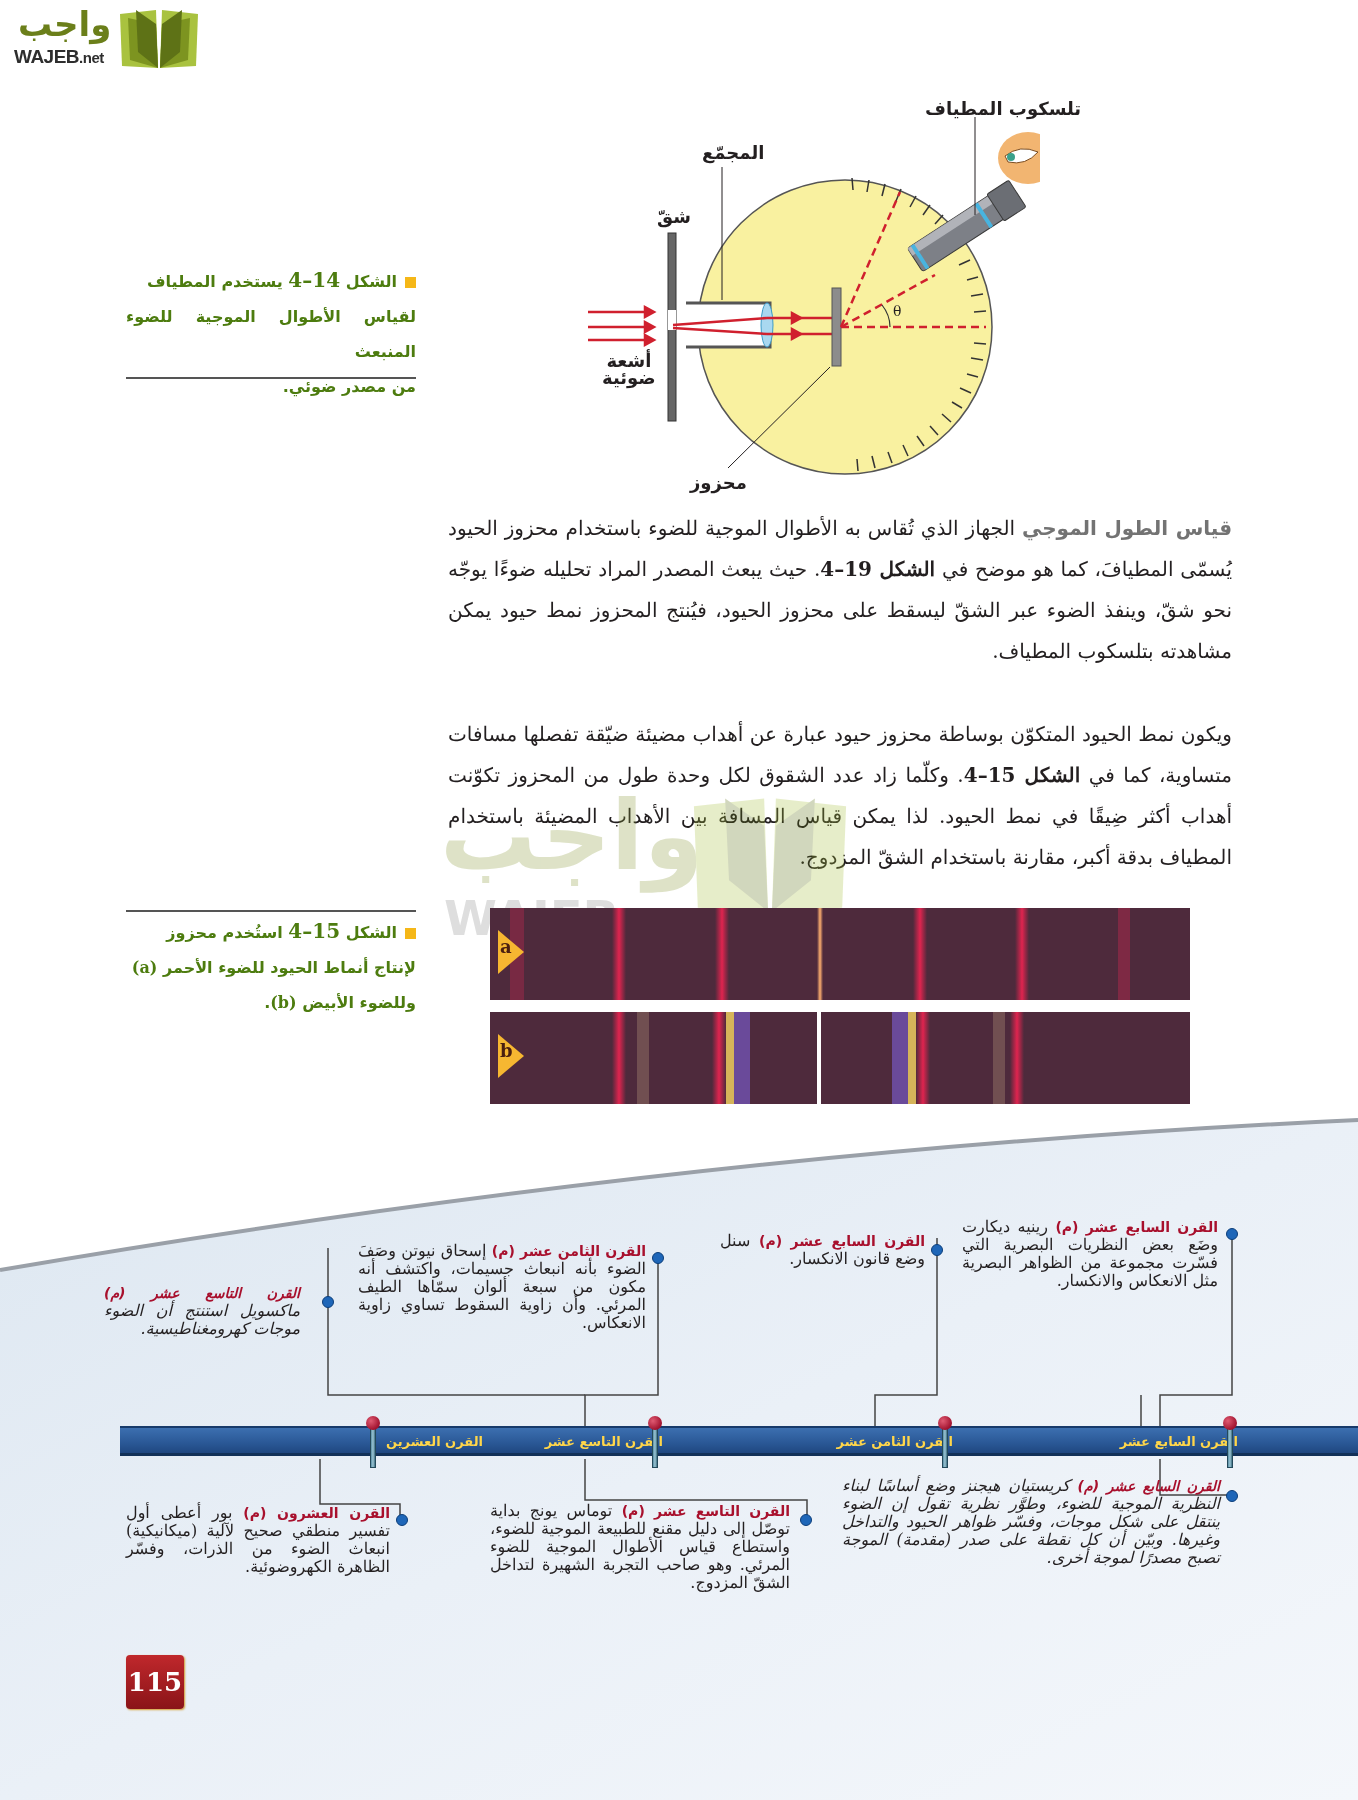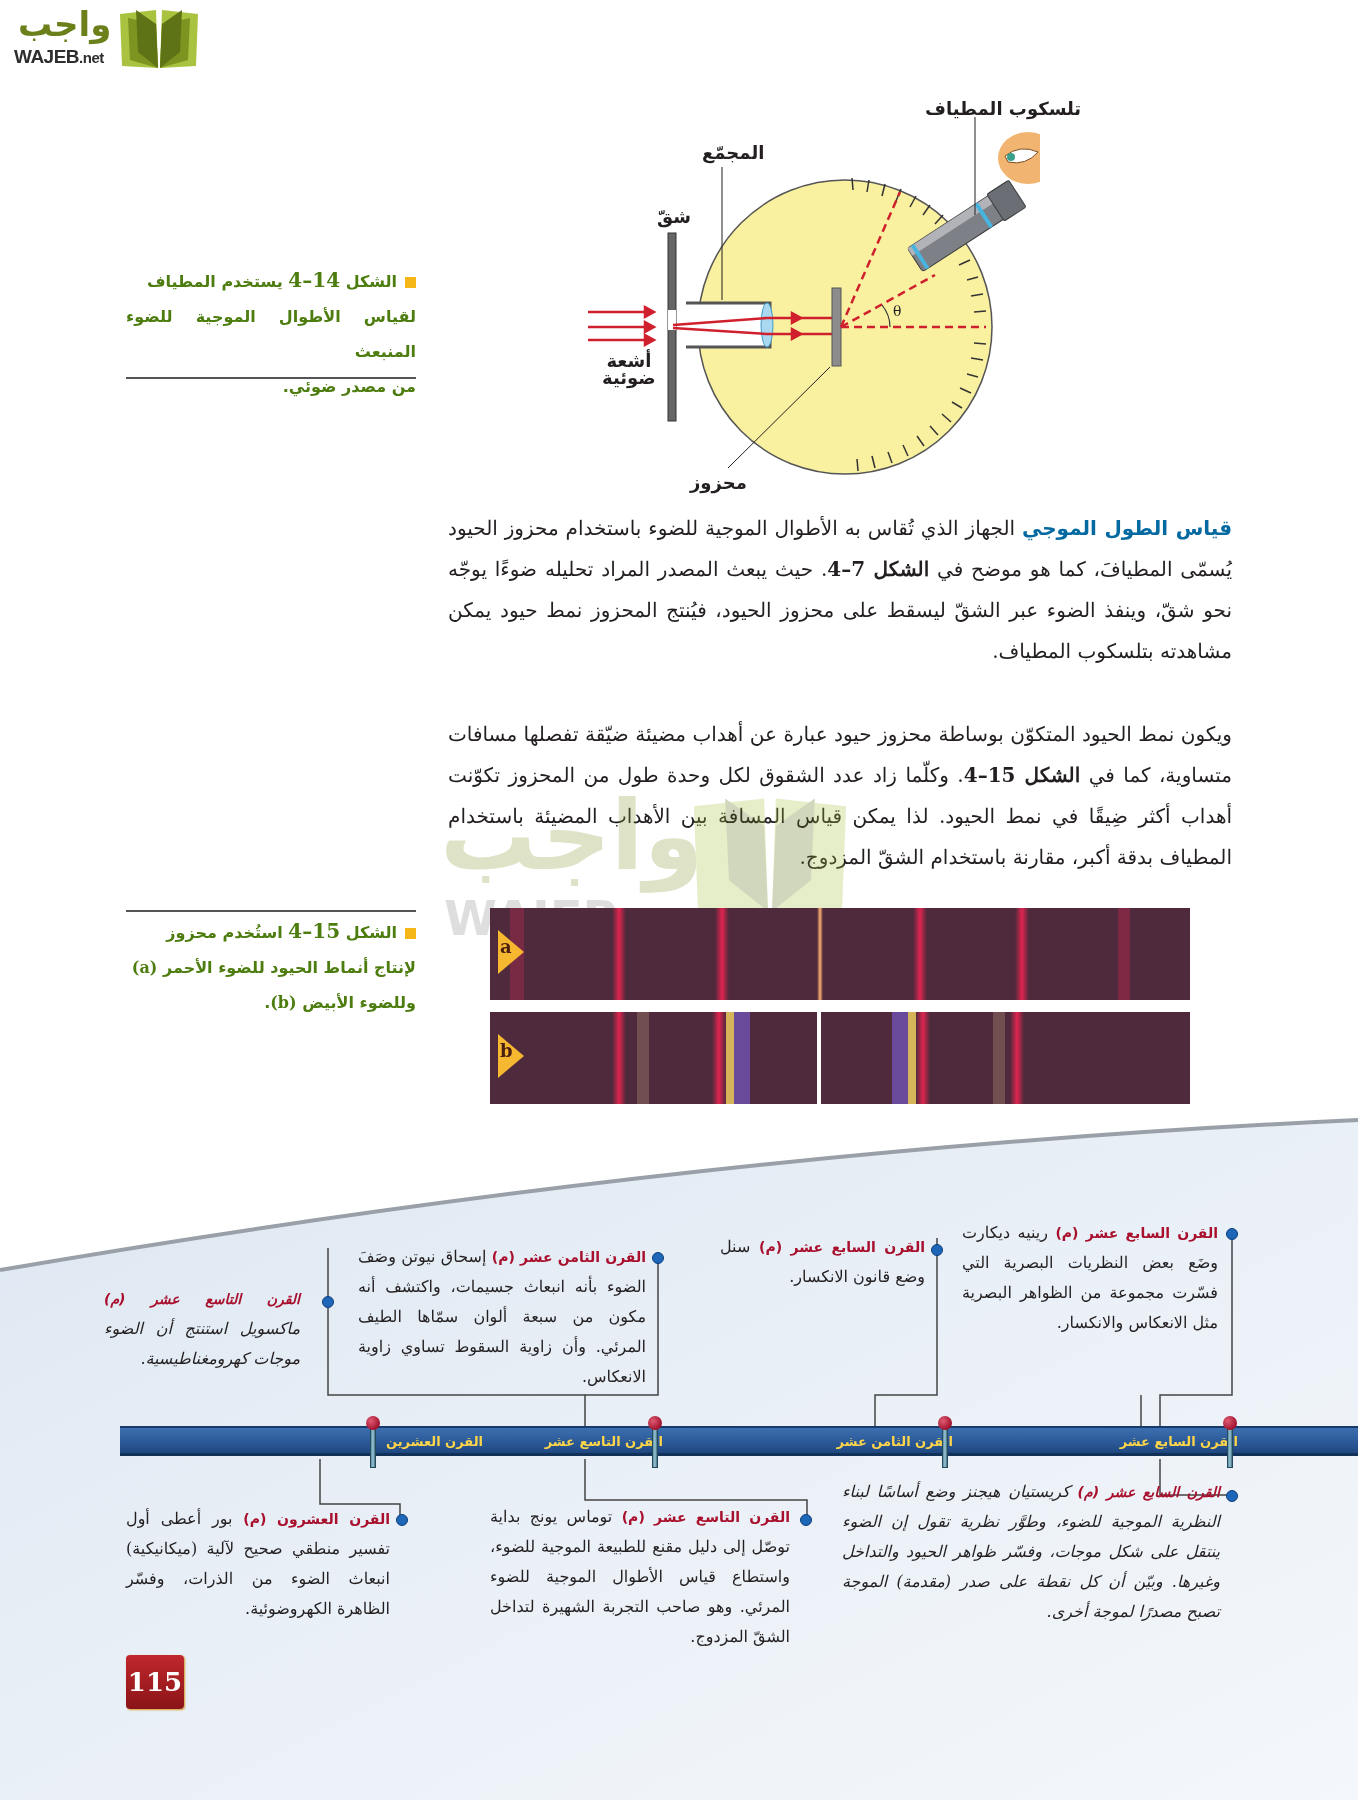--- a/index.html
+++ b/index.html
@@ -18,36 +18,36 @@
   .fig-label { position: absolute; font-size: 18px; font-weight: bold; direction: rtl; color: #231f20; white-space: nowrap; }
 
   
   .caption { position: absolute; direction: rtl; text-align: justify; font-size: 16px; line-height: 35px; color: #4d7c0f; font-weight: bold; }
   .caption .num { font-family: "DejaVu Serif", serif; font-size: 20px; font-weight: bold; }
   .caption .bullet { display: inline-block; width: 11px; height: 11px; background: #f5b718; margin-left: 8px; vertical-align: middle; }
   .caption-rule { position: absolute; height: 2px; background: #555; }
 
   
   .para { position: absolute; direction: rtl; text-align: justify; text-align-last: right; font-family: "DejaVu Serif", serif; font-size: 20px; line-height: 41px; color: #231f20; }
-  .term { color: #0369a1; font-weight: bold; font-family: "DejaVu Sans", sans-serif; }
+  .term { color: #737373; font-weight: bold; font-family: "DejaVu Sans", sans-serif; }
   .ref { font-weight: bold; }
 
   
   .watermark { position: absolute; left: 440px; top: 780px; width: 420px; height: 180px; opacity: 0.28; pointer-events: none; }
   .wm-text { position: absolute; font-weight: bold; color: #8a9a3a; direction: rtl; }
 
   
   .spectrum { position: absolute; left: 490px; width: 700px; height: 92px; background: #4e2a3c; overflow: hidden; }
   .band { position: absolute; top: 0; bottom: 0; }
   .spec-tag { position: absolute; left: 8px; top: 22px; width: 0; height: 0; border-top: 22px solid transparent; border-bottom: 22px solid transparent; border-left: 26px solid #f6b731; }
   .spec-tag-letter { position: absolute; left: 10px; top: 28px; font-family: "DejaVu Serif", serif; font-weight: bold; font-size: 18px; color: #4a1f10; }
 
   
   .timeline { position: absolute; left: 0; top: 1110px; width: 1358px; height: 690px; overflow: hidden; }
-  .tl-text { position: absolute; direction: rtl; text-align: justify; text-align-last: right; font-family: "DejaVu Serif", serif; font-size: 16px; line-height: 30px; color: #231f20; }
+  .tl-text { position: absolute; direction: rtl; text-align: justify; text-align-last: right; font-family: "DejaVu Serif", serif; font-size: 16px; line-height: 18px; color: #231f20; }
   .tl-head { color: #a8102d; font-weight: bold; font-family: "DejaVu Sans", sans-serif; font-size: 14px; }
   .tl-dot { position: absolute; width: 12px; height: 12px; border-radius: 50%; background: #1e66b8; border: 1px solid #0c3e7a; }
   .tl-bar { position: absolute; left: 120px; top: 316px; width: 1238px; height: 30px; background: linear-gradient(#3c6fb0, #2a5896 60%, #1f4780); border-top: 2px solid #173a6a; border-bottom: 3px solid #123158; }
   .tl-bar-label { position: absolute; top: 6px; font-size: 13px; font-weight: bold; color: #ffd64a; direction: rtl; white-space: nowrap; }
   .tl-pin { position: absolute; top: 306px; width: 14px; height: 54px; }
   .tl-pin .stem { position: absolute; left: 4px; top: 8px; width: 6px; height: 44px; background: linear-gradient(90deg,#5a8fa6,#9cc6d4,#3d6e82); border: 1px solid #24495a; }
   .tl-pin .head { position: absolute; left: 0; top: 0; width: 14px; height: 14px; border-radius: 50%; background: radial-gradient(circle at 35% 35%, #e05a72, #a0122e 70%); }
 
   .page-num { position: absolute; left: 126px; top: 1655px; width: 58px; height: 54px; background: linear-gradient(#c0282c, #8a1418); border-radius: 4px; box-shadow: 1px 1px 2px #d59b2a; color: #fff; font-family: "DejaVu Serif", serif; font-weight: bold; font-size: 26px; text-align: center; line-height: 54px; }
 </style>
@@ -160,21 +160,21 @@
 </div>
 
 <div class="caption" style="left:126px; top:263px; width:290px;">
   <div><span class="bullet"></span><span>الشكل</span> <span class="num">14–4</span> <span>يستخدم المطياف</span></div>
   <div>لقياس الأطوال الموجية للضوء المنبعث</div>
   <div>من مصدر ضوئي.</div>
 </div>
 <div class="caption-rule" style="left:126px; top:377px; width:290px;"></div>
 
 <div class="para" style="left:448px; top:508px; width:784px;">
-  <span class="term">قياس الطول الموجي</span><span> الجهاز الذي تُقاس به الأطوال الموجية للضوء باستخدام محزوز الحيود يُسمّى المطيافَ، كما هو موضح في </span><span class="ref">الشكل 7–4</span><span>. حيث يبعث المصدر المراد تحليله ضوءًا يوجّه نحو شقّ، وينفذ الضوء عبر الشقّ ليسقط على محزوز الحيود، فيُنتج المحزوز نمط حيود يمكن مشاهدته بتلسكوب المطياف.</span>
+  <span class="term">قياس الطول الموجي</span><span> الجهاز الذي تُقاس به الأطوال الموجية للضوء باستخدام محزوز الحيود يُسمّى المطيافَ، كما هو موضح في </span><span class="ref">الشكل 19–4</span><span>. حيث يبعث المصدر المراد تحليله ضوءًا يوجّه نحو شقّ، وينفذ الضوء عبر الشقّ ليسقط على محزوز الحيود، فيُنتج المحزوز نمط حيود يمكن مشاهدته بتلسكوب المطياف.</span>
 </div>
 
 <div class="para" style="left:448px; top:698px; width:784px;margin-top:16px;">
   <span>ويكون نمط الحيود المتكوّن بوساطة محزوز حيود عبارة عن أهداب مضيئة ضيّقة تفصلها مسافات متساوية، كما في </span><span class="ref">الشكل 15–4</span><span>. وكلّما زاد عدد الشقوق لكل وحدة طول من المحزوز تكوّنت أهداب أكثر ضِيقًا في نمط الحيود. لذا يمكن قياس المسافة بين الأهداب المضيئة باستخدام المطياف بدقة أكبر، مقارنة باستخدام الشقّ المزدوج.</span>
 </div>
 
 <div class="watermark">
   <div class="wm-text" style="left:0; top:0; font-size:96px;">واجب</div>
   <div class="wm-text" style="left:4px; top:110px; font-size:48px; color:#8a8a8a; direction:ltr;"><span>WAJEB</span><span>.net</span></div>
   <svg style="position:absolute; left:250px; top:10px;" width="160" height="130" viewBox="0 0 82 62">

